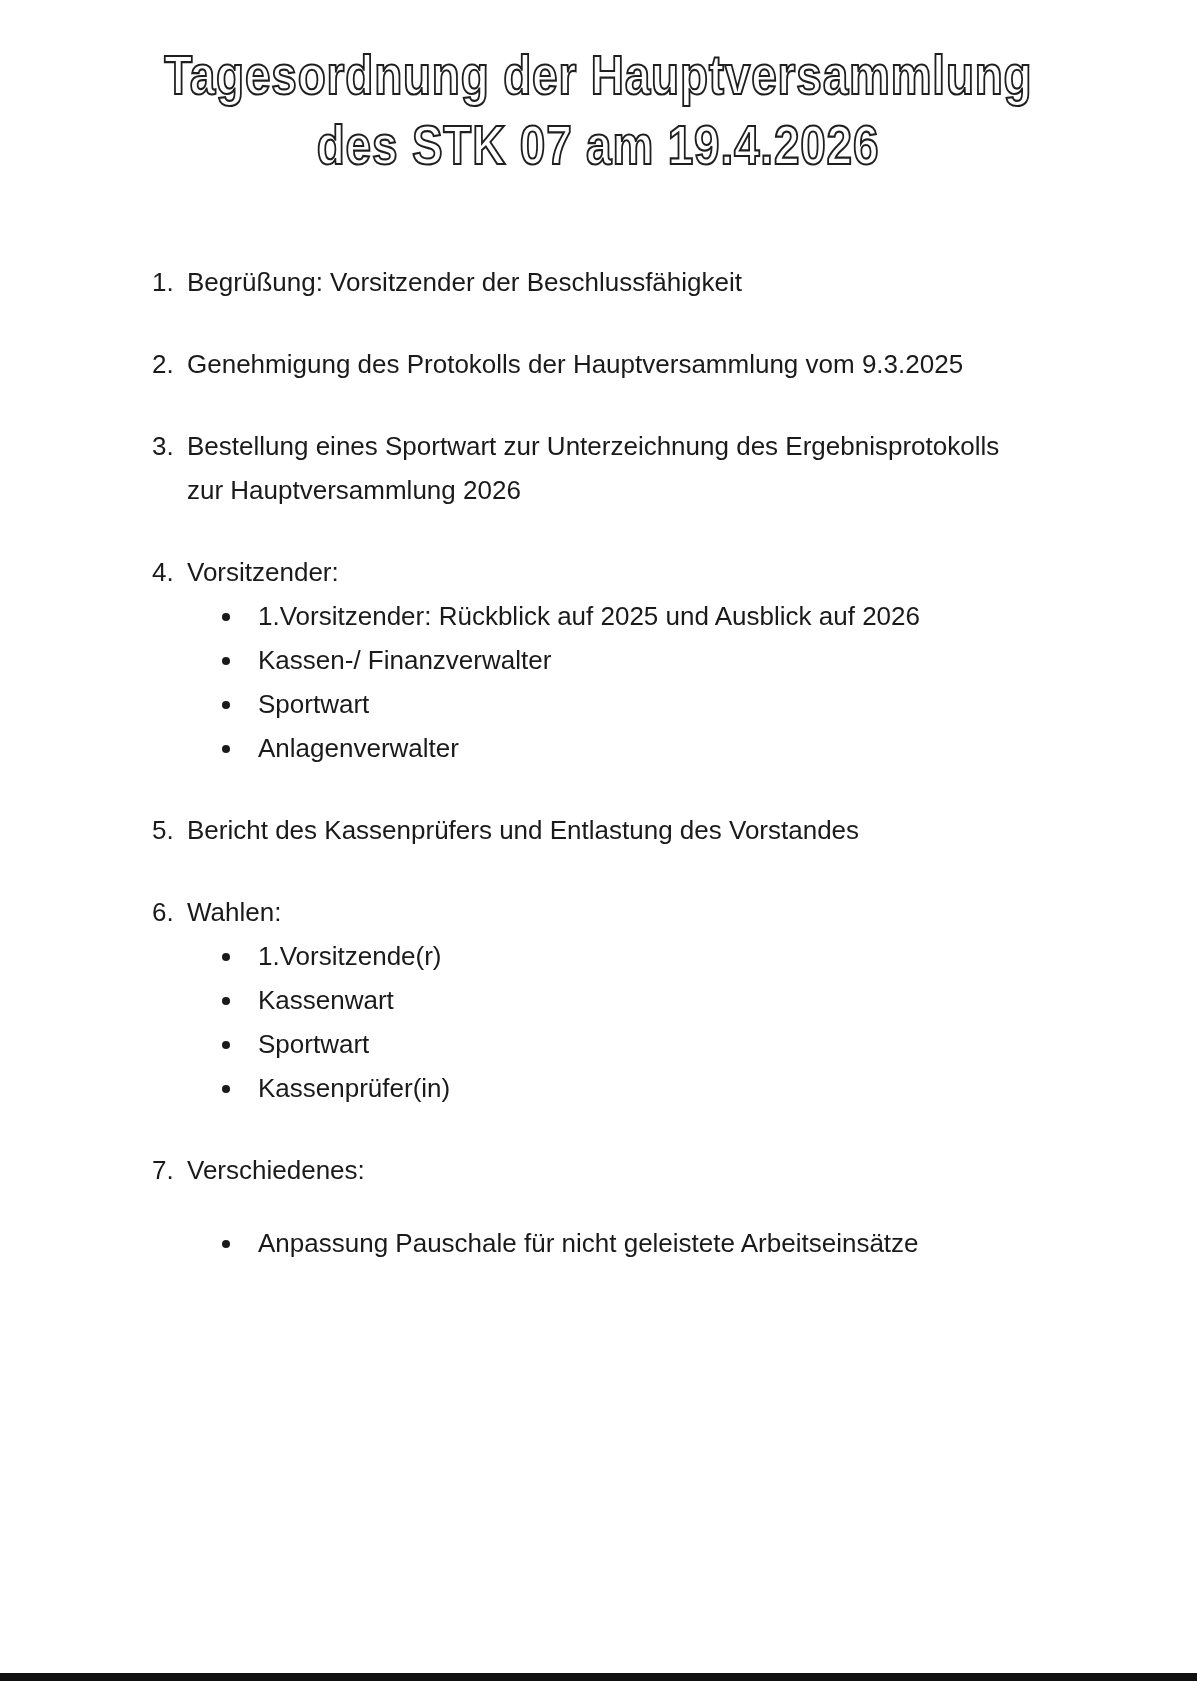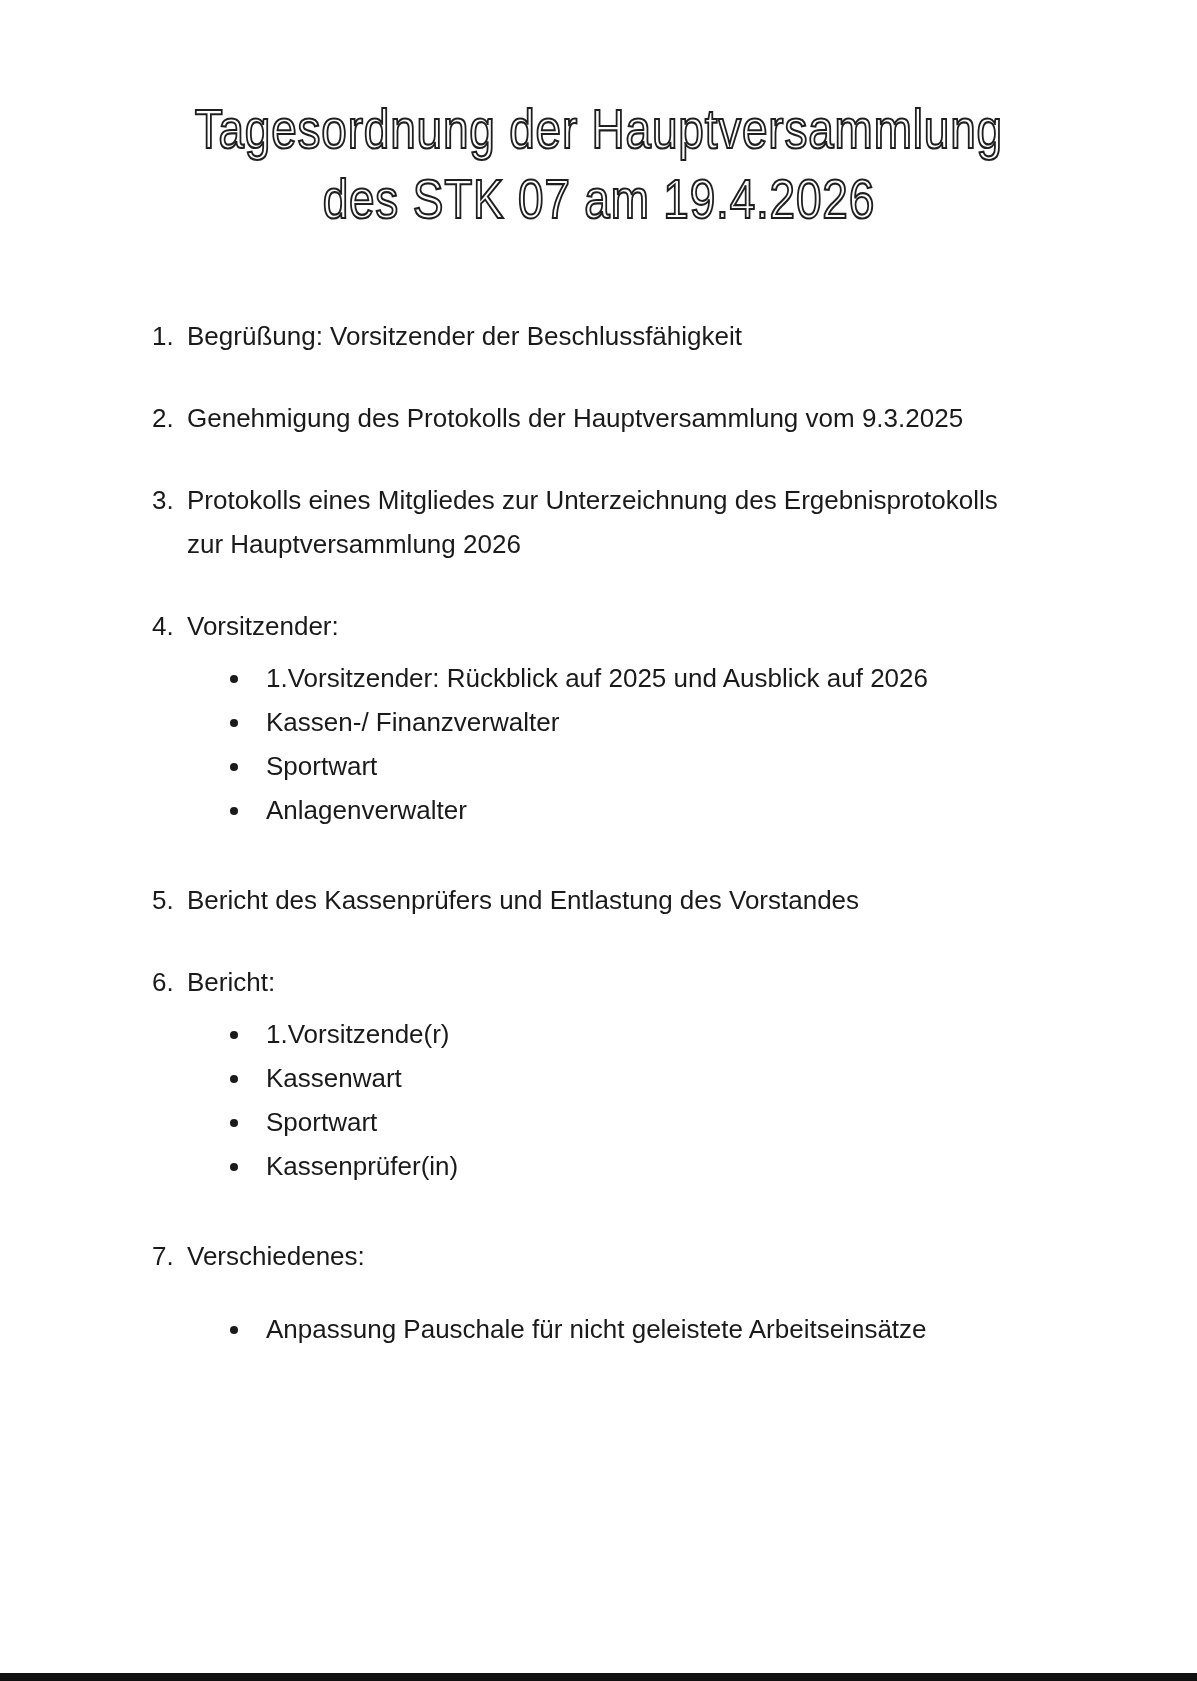--- a/index.html
+++ b/index.html
@@ -12,23 +12,23 @@
     width: 1197px;
     height: 1681px;
     background: #ffffff;
     overflow: hidden;
     font-family: "Liberation Sans", "DejaVu Sans", sans-serif;
     color: #1a1a1a;
   }
   
   .doc-title {
     margin: 0;
-    padding-top: 94px;
+    padding-top: 40px;
     text-align: center;
-    font-weight: normal;
+    font-weight: bold;
     font-size: 56px;
     line-height: 70px;
     letter-spacing: 1px;
     white-space: nowrap;
   }
   .doc-title .tline {
     display: inline-block;
     transform: scaleX(0.82);
     transform-origin: 50% 50%;
     color: #ffffff;
@@ -54,21 +54,21 @@
   }
   .item-body {
     flex: 1 1 auto;
   }
   .item-line {
     white-space: nowrap;
   }
   
   .subs {
     list-style: none;
-    margin: 8px;
+    margin: 0;
     padding: 0 0 0 35px;
   }
   .subs.extra-gap {
     margin-top: 29px;
     text-align: center;
   }
   .subs li {
     display: flex;
     align-items: flex-start;
   }
@@ -112,21 +112,21 @@
       </li>
       <li>
         <span class="num">2.</span>
         <div class="item-body">
           <div class="item-line">Genehmigung des Protokolls der Hauptversammlung vom 9.3.2025</div>
         </div>
       </li>
       <li>
         <span class="num">3.</span>
         <div class="item-body">
-          <div class="item-line">Protokolls eines Mitgliedes zur Unterzeichnung des Ergebnisprotokolls</div>
+          <div class="item-line">Bestellung eines Sportwart zur Unterzeichnung des Ergebnisprotokolls</div>
           <div class="item-line">zur Hauptversammlung 2026</div>
         </div>
       </li>
       <li>
         <span class="num">4.</span>
         <div class="item-body">
           <div class="item-line">Vorsitzender:</div>
           <ul class="subs">
             <li>
               <span class="bullet-dot" style="background: rgb(26, 26, 26);"></span>
@@ -149,21 +149,21 @@
       </li>
       <li>
         <span class="num">5.</span>
         <div class="item-body">
           <div class="item-line">Bericht des Kassenprüfers und Entlastung des Vorstandes</div>
         </div>
       </li>
       <li>
         <span class="num">6.</span>
         <div class="item-body">
-          <div class="item-line">Bericht:</div>
+          <div class="item-line">Wahlen:</div>
           <ul class="subs">
             <li>
               <span class="bullet-dot" style="background: rgb(26, 26, 26);"></span>
               <span class="bullet-text">1.Vorsitzende(r)</span>
             </li>
             <li>
               <span class="bullet-dot" style="background: rgb(26, 26, 26);"></span>
               <span class="bullet-text">Kassenwart</span>
             </li>
             <li>

